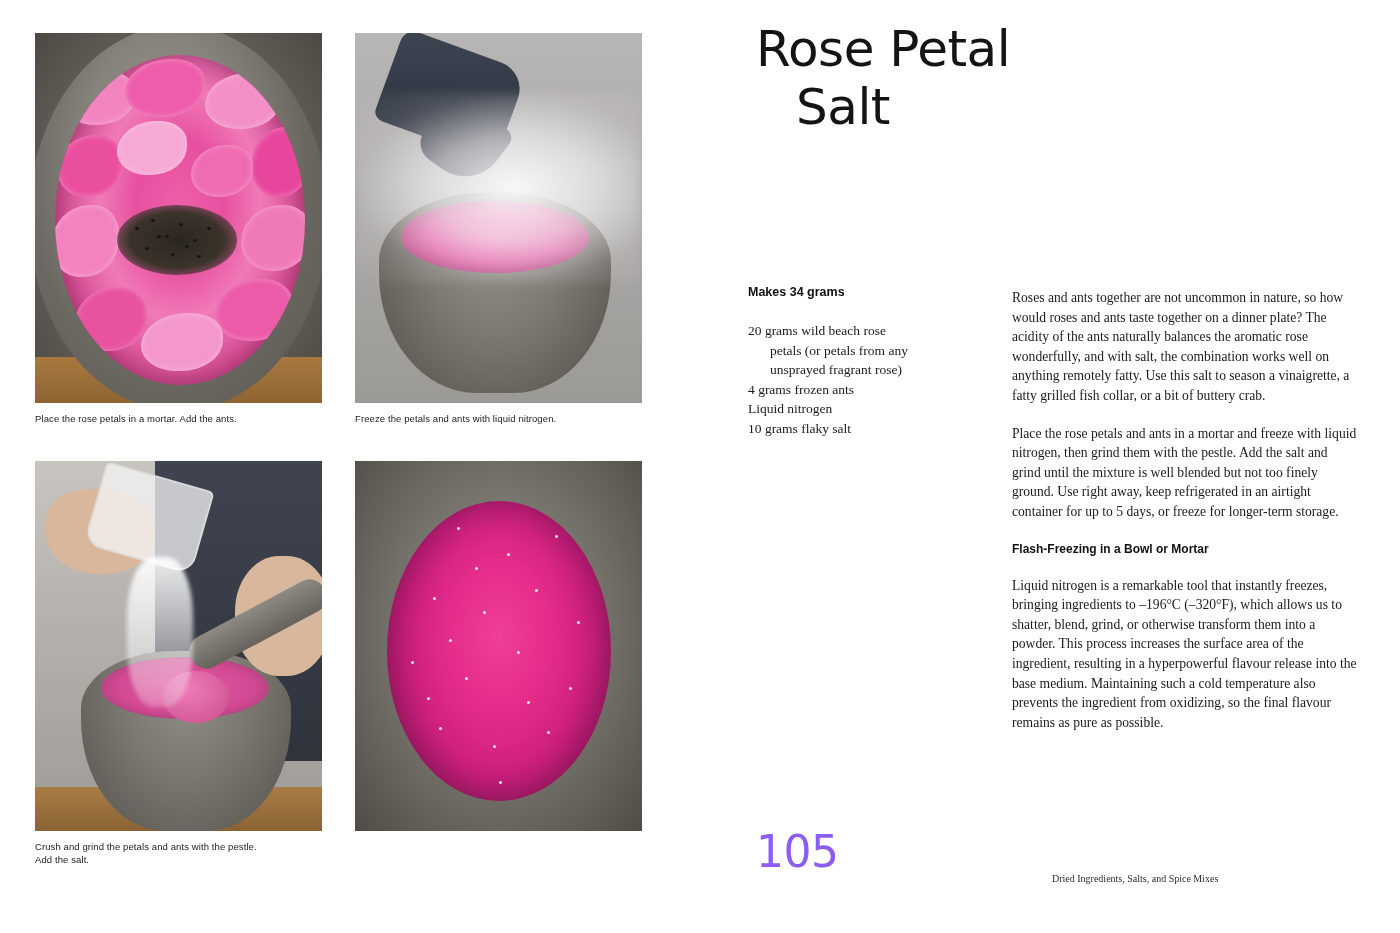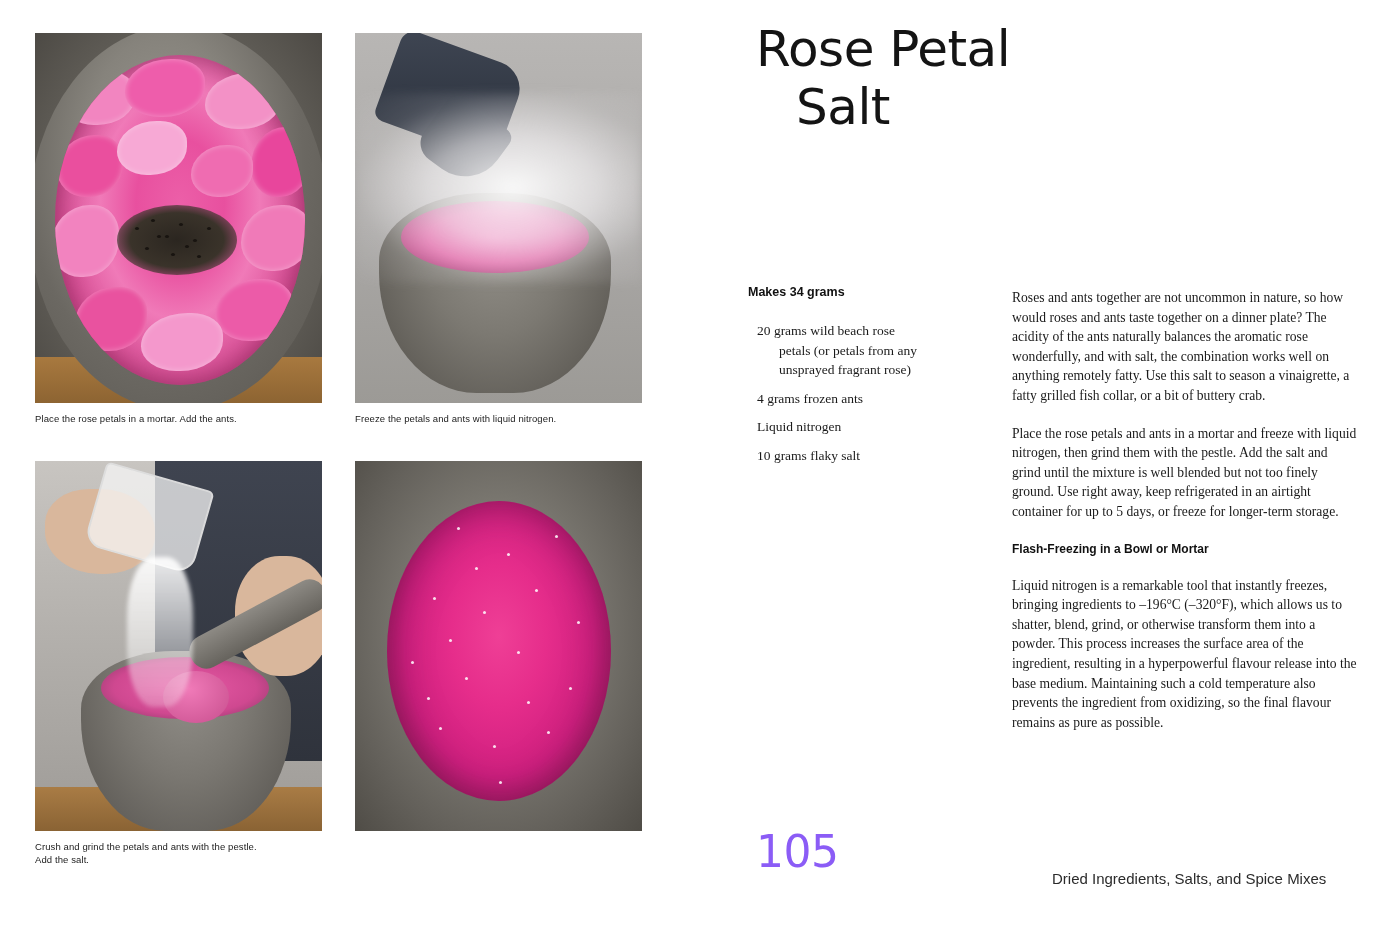--- a/index.html
+++ b/index.html
@@ -179,21 +179,21 @@
     line-height: 17px;
     color: #111;
     margin-bottom: 20px;
   }
   .ingredients {
     font-family: "Liberation Serif", serif;
     font-size: 13.5px;
     line-height: 19.6px;
     color: #1a1a1a;
   }
-  .ing-item { margin: 9px; }
+  .ing-item { margin: 0; }
   .ing-item .cont { display:block; padding-left: 22px; }
 
   .col-body {
     position: absolute;
     left: 312px;
     top: 284px;
     width: 345px;
     font-family: "Liberation Serif", serif;
     font-size: 13.6px;
     line-height: 19.6px;
@@ -216,22 +216,22 @@
     font-family: "DejaVu Sans", sans-serif;
     font-size: 44px;
     line-height: 48px;
     letter-spacing: -0.5px;
     color: #8b5cf6;
   }
   .footer-note {
     position: absolute;
     left: 312px;
     top: 872px;
-    font-family: Liberation Sans, sans-serif;
-    font-size: 15px;
+    font-family: Liberation Serif, serif;
+    font-size: 10px;
     line-height: 13px;
     color: #2b2b2b;
     padding-left: 40px;
   }
 </style>
 </head>
 <body>
 
 <div class="page">
 

